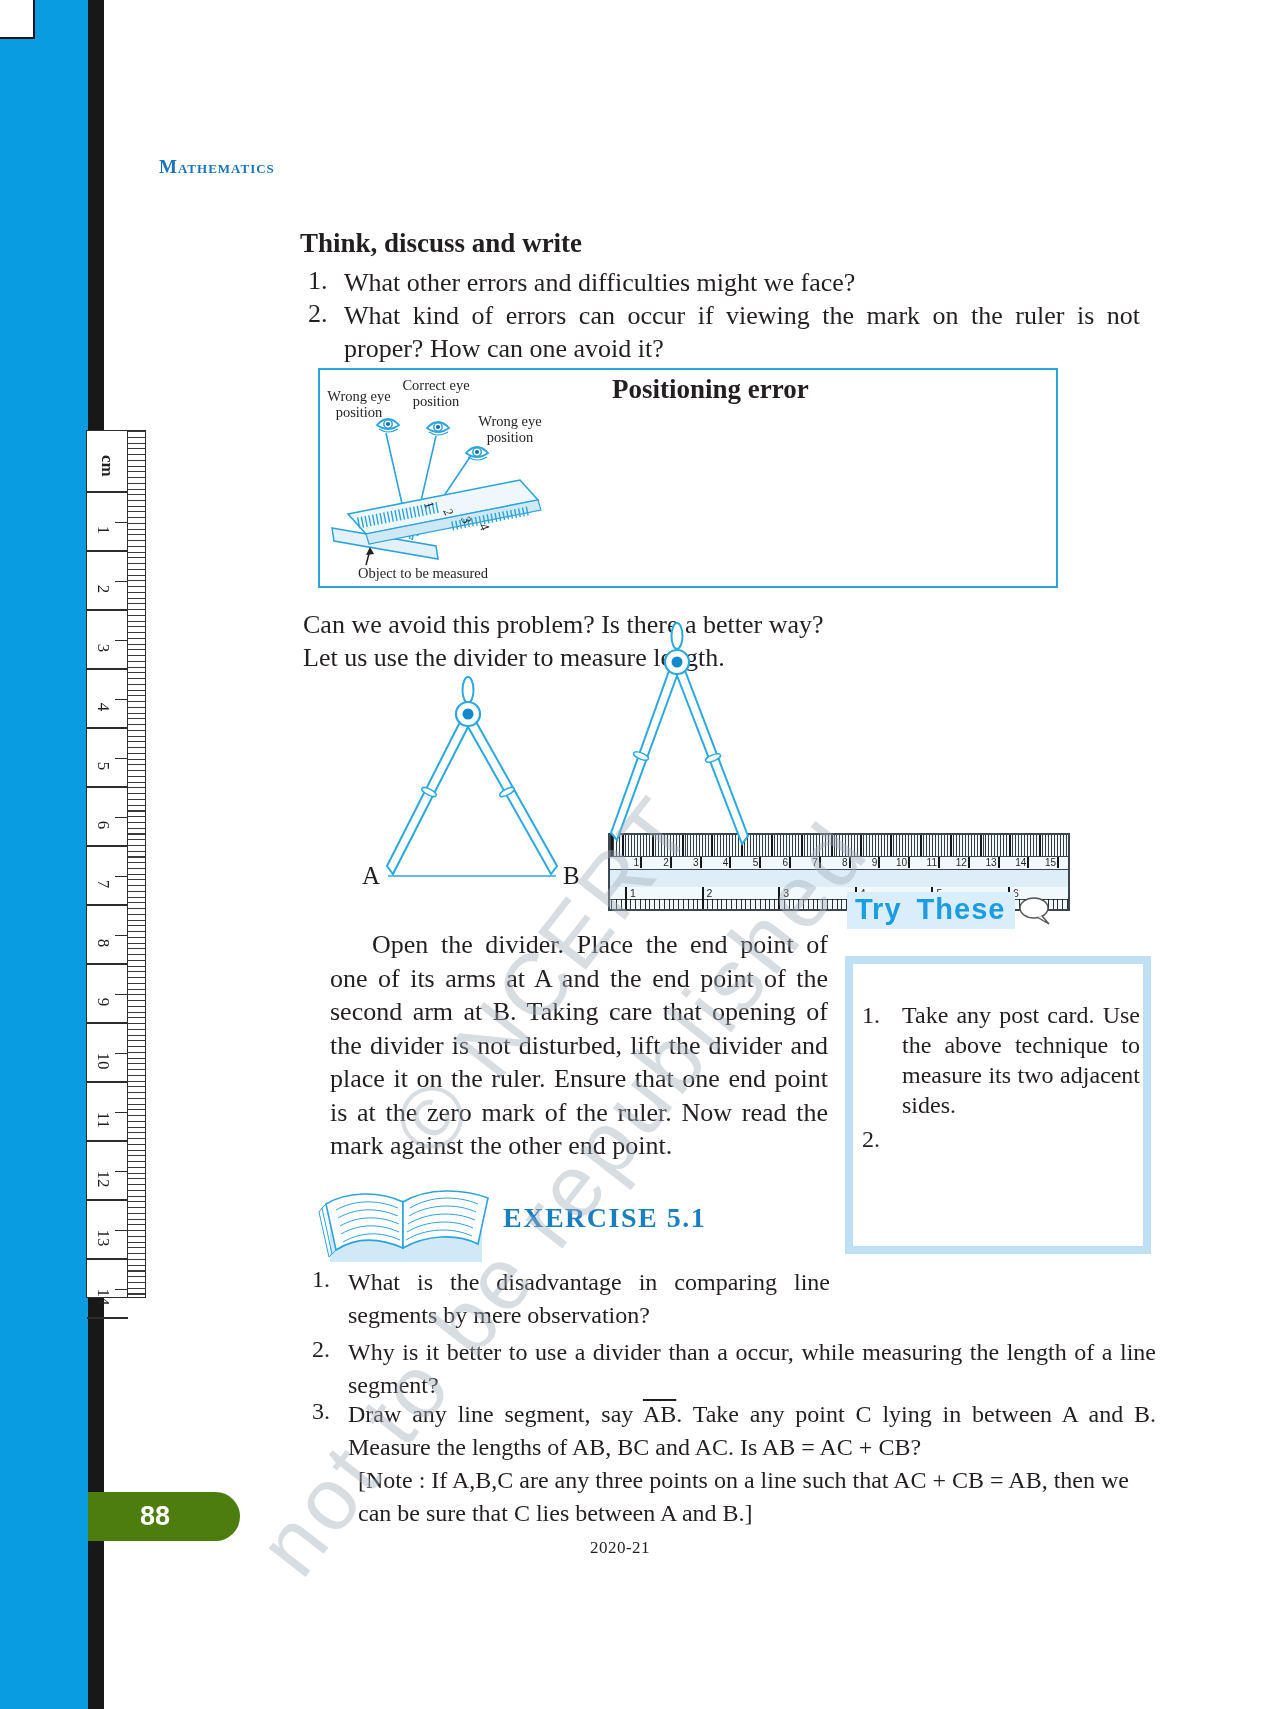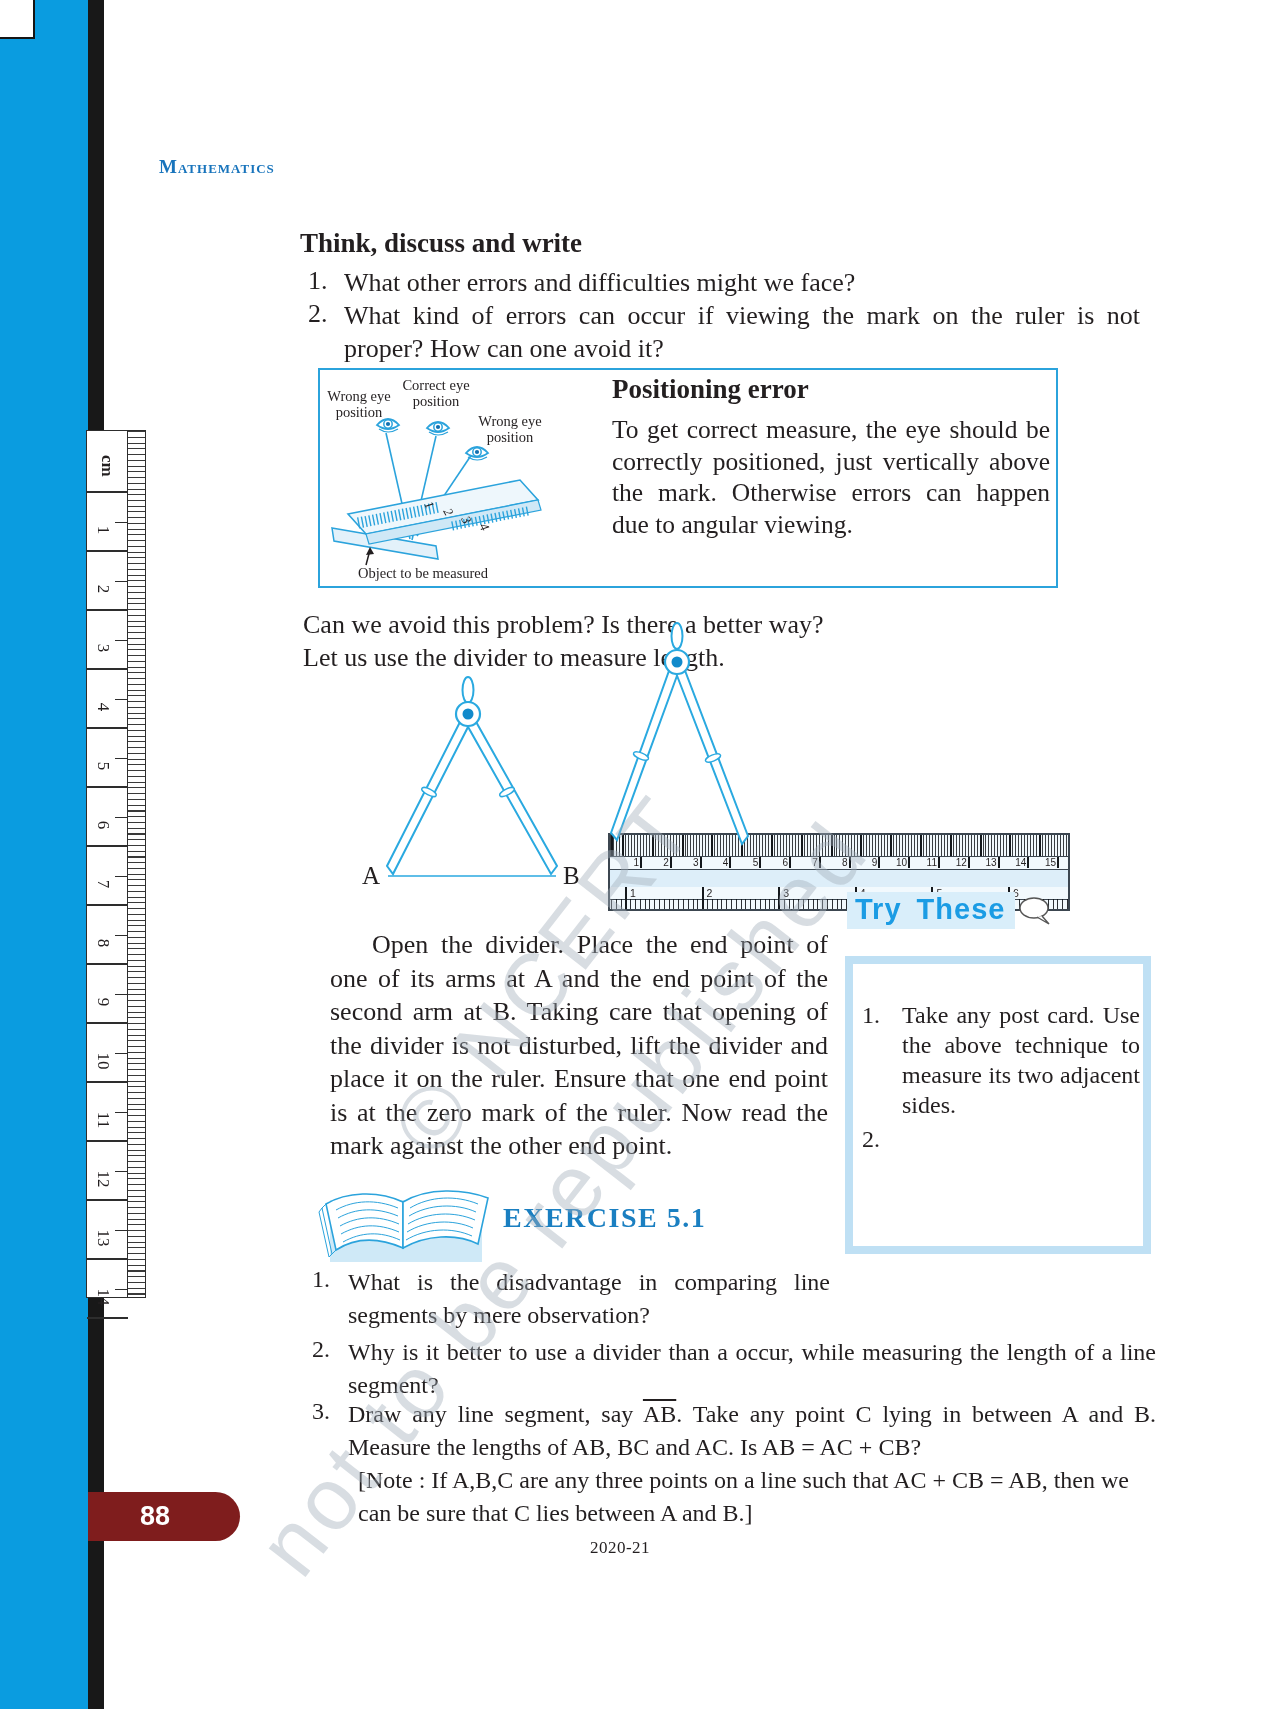--- a/index.html
+++ b/index.html
@@ -96,21 +96,21 @@
   .ex-head{position:absolute;left:503px;top:1202px;color:#1a7fc1;font-weight:bold;
     font-size:28px;letter-spacing:1.5px;}
   .q .n{font-size:24px;}
   .q .t{font-size:24px;line-height:33px;text-align:justify;}
   .q1 .t{width:482px;}
   .q2 .t,.q3 .t{width:808px;}
   .note{position:absolute;left:358px;top:1464px;width:790px;font-size:24px;line-height:33px;}
   .overline{text-decoration:overline;}
 
   
-  .badge{position:absolute;left:88px;top:1492px;width:152px;height:49px;background:#7f1d1d;
+  .badge{position:absolute;left:88px;top:1492px;width:152px;height:49px;background:#4d7c0f;
     border-radius:0 26px 26px 0;color:#fff;font-family:"Liberation Sans",sans-serif;
     font-weight:bold;font-size:27px;display:flex;align-items:center;justify-content:center;
     padding-right:18px;box-sizing:border-box;z-index:4;}
   .footer{position:absolute;left:520px;top:1538px;width:200px;text-align:center;font-size:17px;
     letter-spacing:.5px;}
 
   
   .wm{position:absolute;color:rgba(163,175,186,.42);font-family:"Liberation Sans",sans-serif;
     font-size:88px;letter-spacing:5px;white-space:nowrap;transform-origin:0 0;
     transform:rotate(-52deg);z-index:5;pointer-events:none;}
@@ -199,21 +199,20 @@
     <span class="n">1.</span>
     <span class="t" style="width:796px;">What other errors and difficulties might we face?</span>
   </div>
   <div class="num-item" style="left:308px;top:299px;width:832px;">
     <span class="n">2.</span>
     <span class="t" style="width:796px;">What kind of errors can occur if viewing the mark on the ruler is not proper? How can one avoid it?</span>
   </div>
 
   <div class="posbox">
     <div class="bx-head">Positioning error</div>
-    <div class="bx-body">To get correct measure, the eye should be correctly positioned,  just vertically above the mark. Otherwise errors can happen due to angular viewing.</div>
     <svg width="290" height="206" viewBox="0 0 290 206">
       <defs>
         <g id="eyeicon">
           <path d="M0,7 Q11,-5 22,7 Q11,15 0,7 Z" fill="#fff" stroke="#2ba3dc" stroke-width="1.8"></path>
           <circle cx="11" cy="6" r="4.2" fill="none" stroke="#2ba3dc" stroke-width="1.5"></circle>
           <circle cx="11" cy="6" r="2.1" fill="#1170b0"></circle>
           <path d="M2,11 Q11,17 21,11" fill="none" stroke="#2ba3dc" stroke-width="1.2"></path>
         </g>
       </defs>
 

